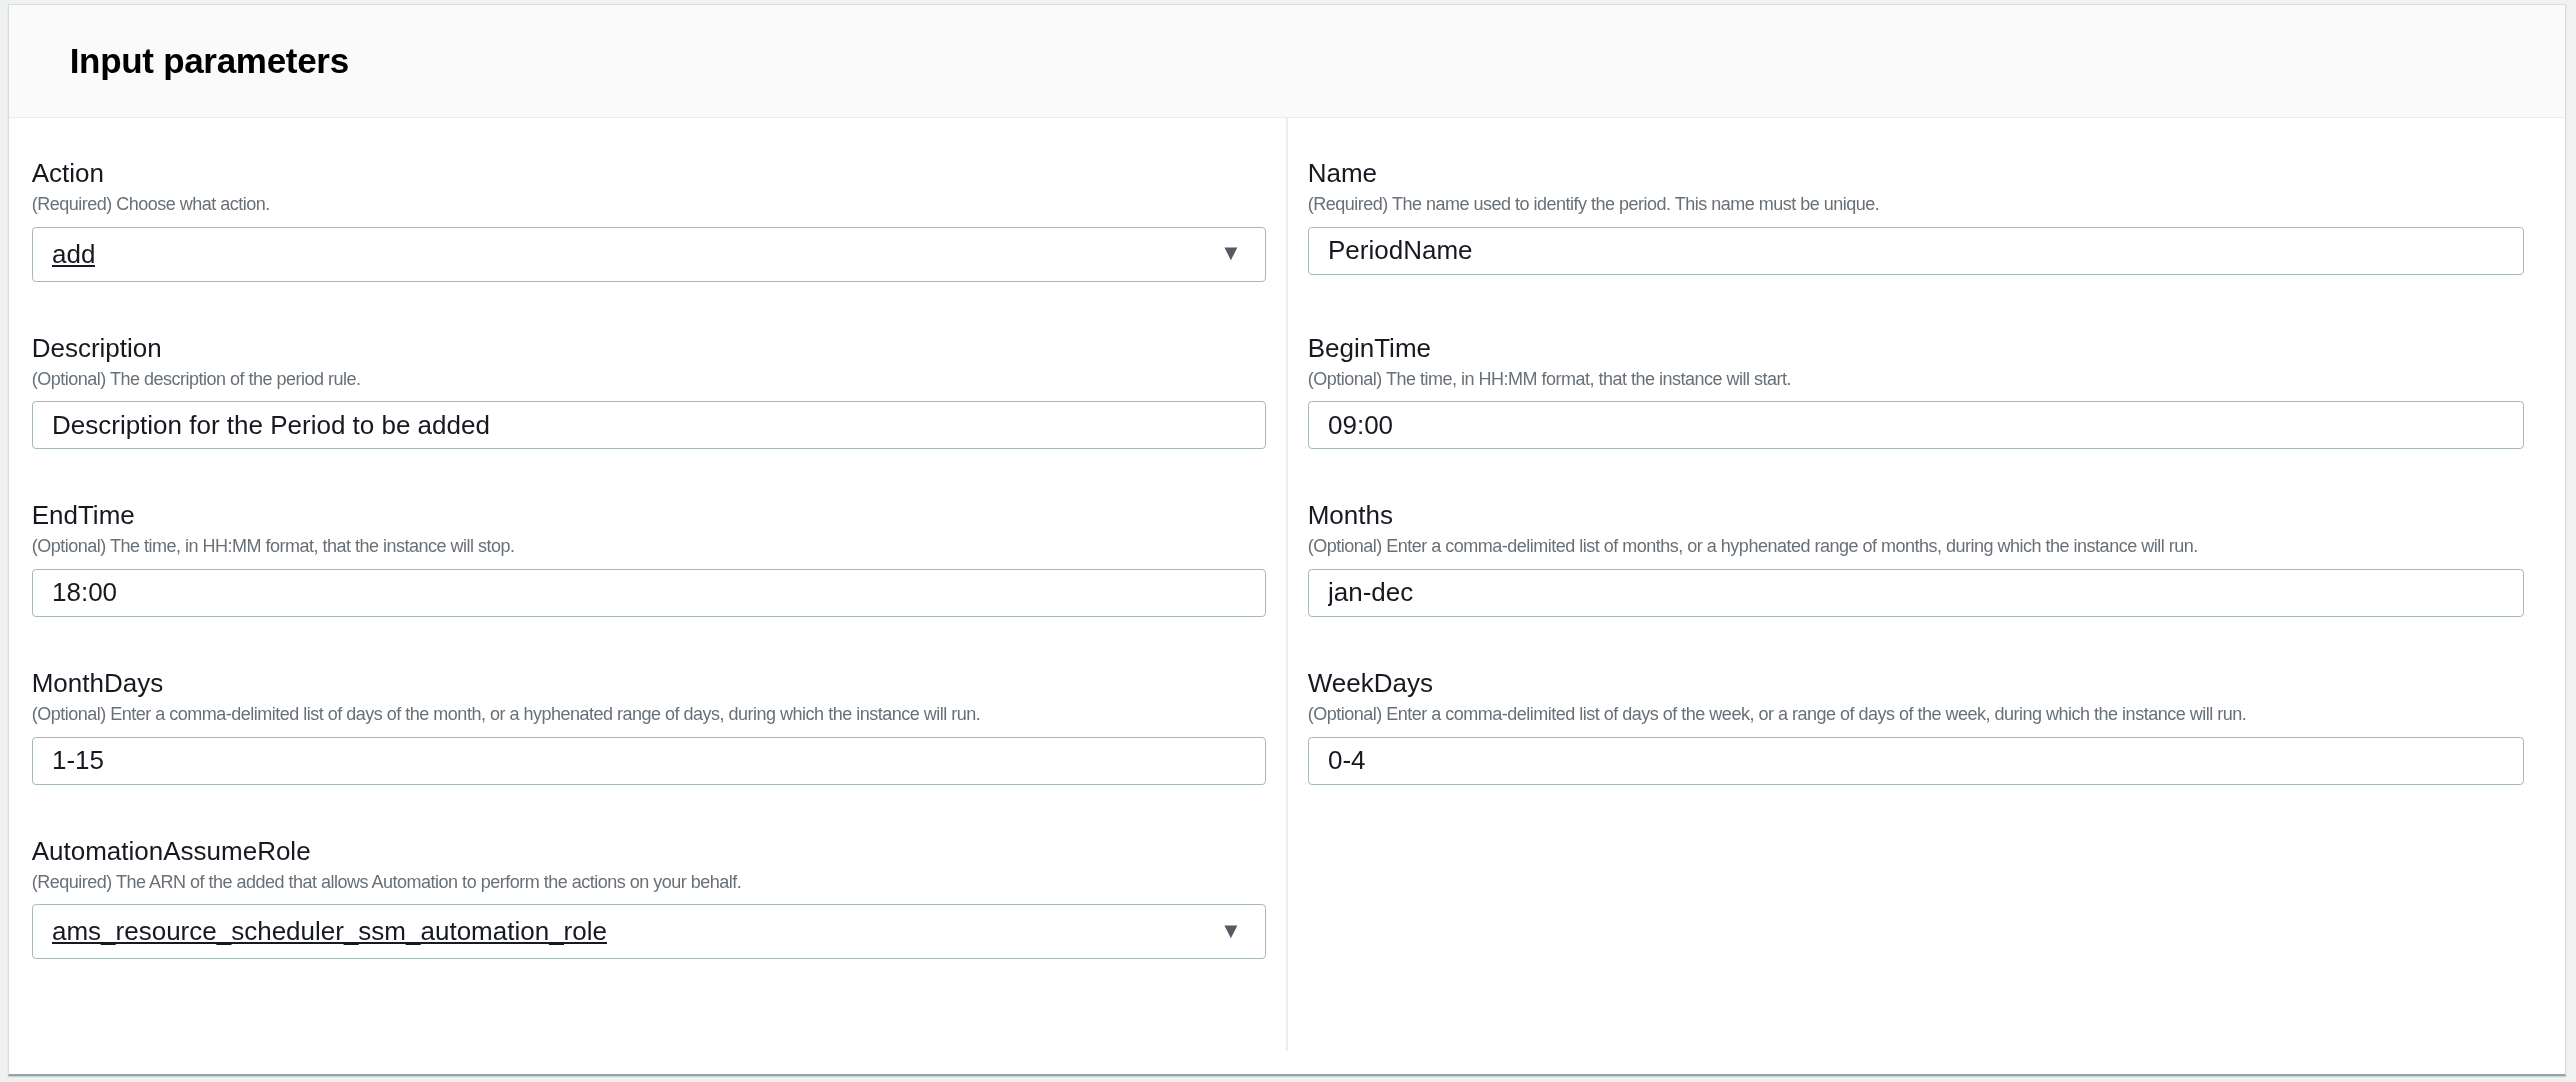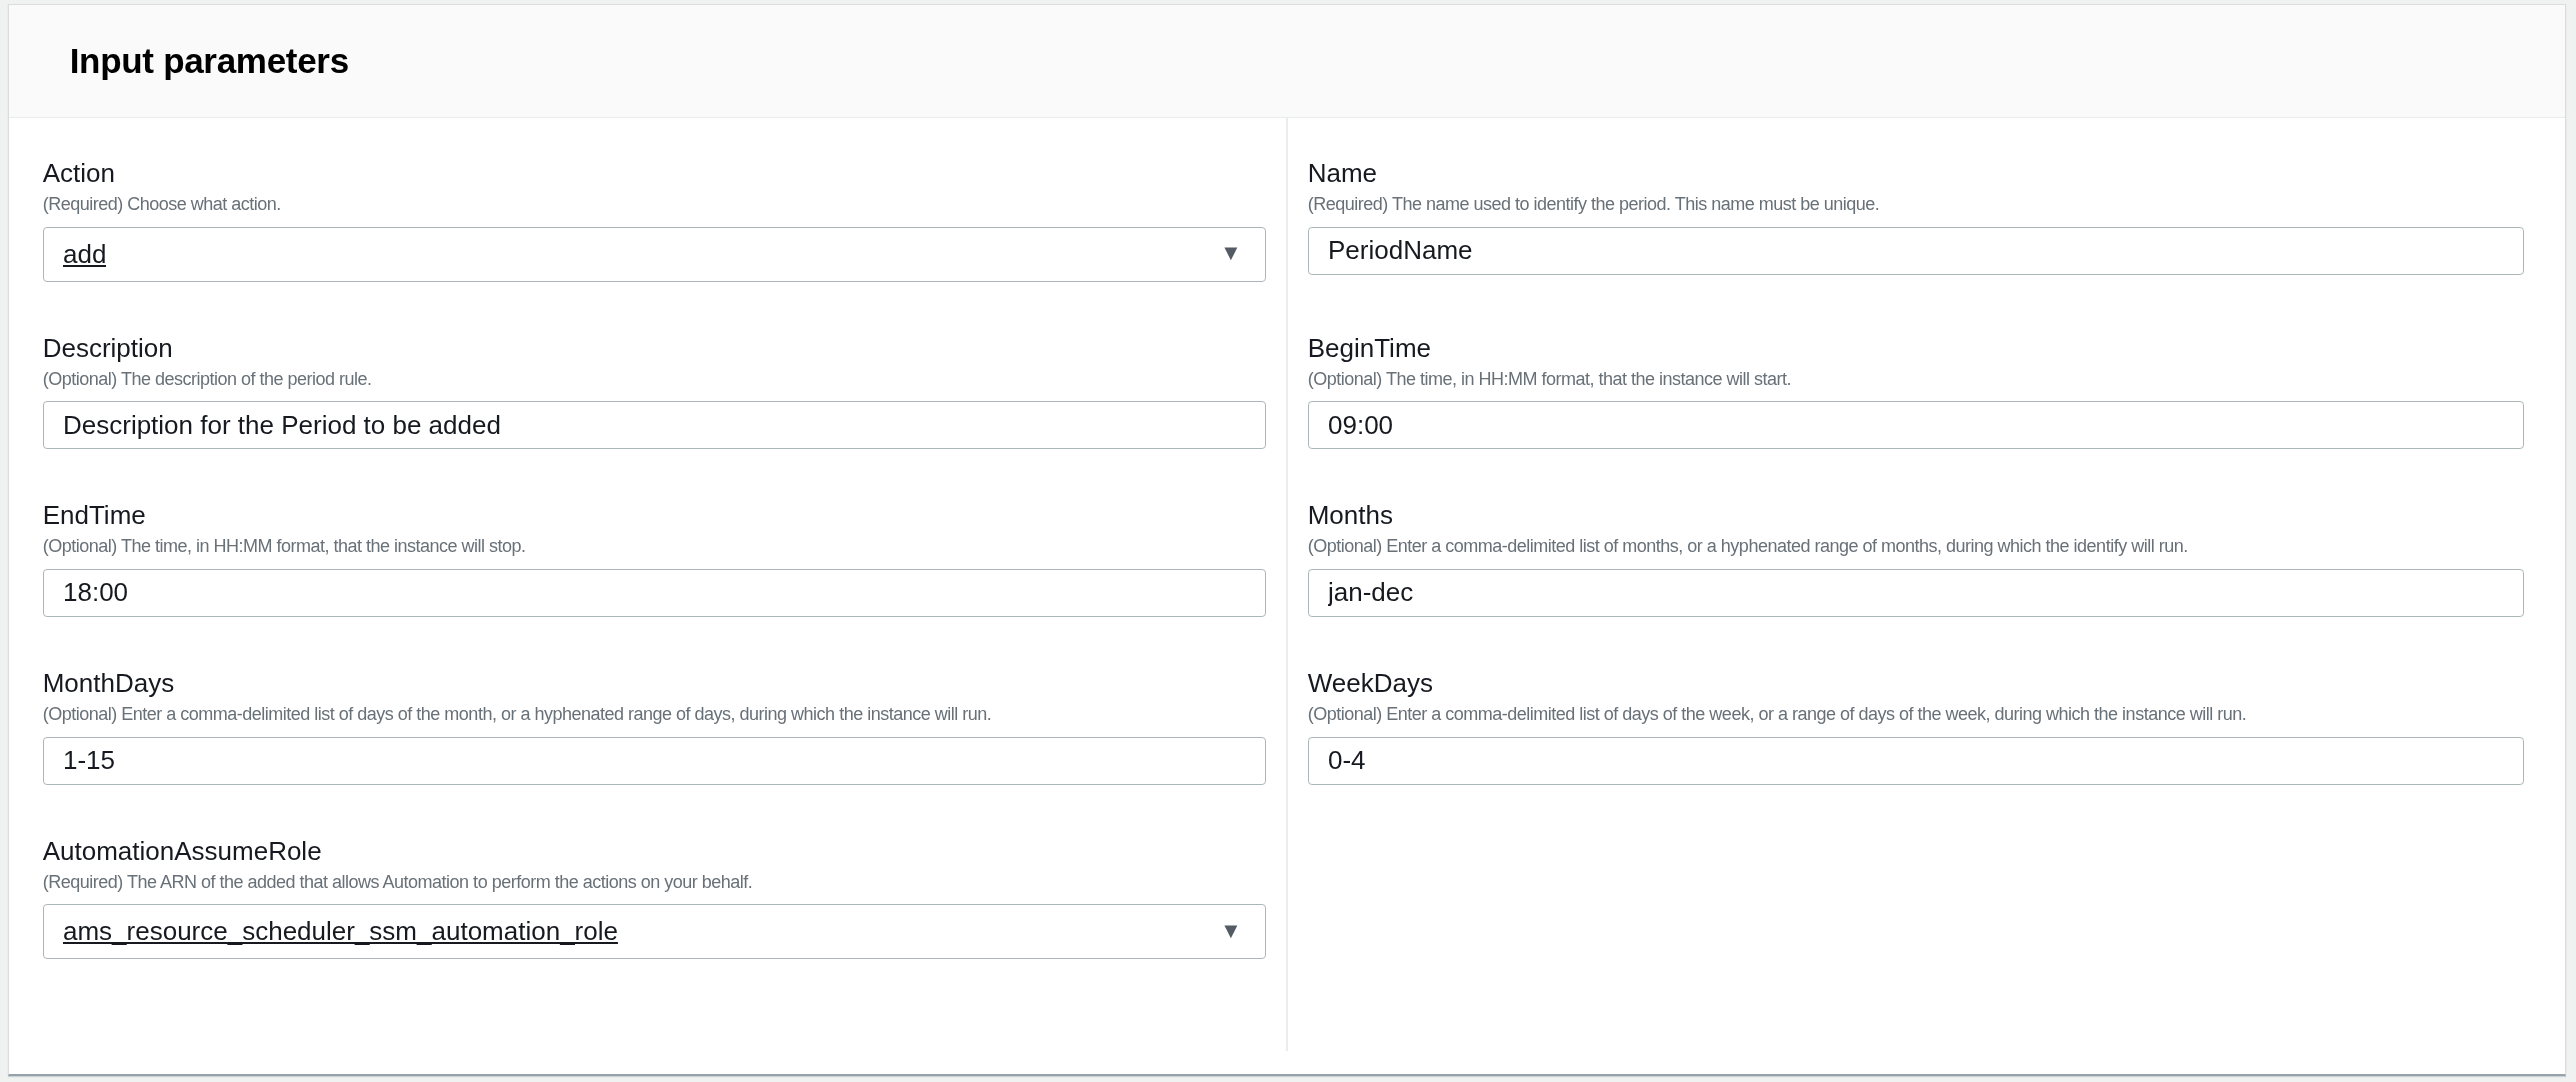--- a/index.html
+++ b/index.html
@@ -46,21 +46,21 @@
     top: 0;
     bottom: 21px;
     width: 1.9px;
     background: #eaeded;
   }
   .form-grid {
     display: grid;
     grid-template-columns: 1fr 1fr;
     padding-top: 39px;
   }
-  .cell-l { padding: 0 21px 0 34px; }
+  .cell-l { padding: 0 21px 0 23px; }
   .cell-r { padding: 0 41px 0 21px; }
   .field { margin-bottom: 50px; }
   .field-label {
     font-size: 26px;
     line-height: 33px;
     color: #16191f;
   }
   .field-desc {
     font-size: 18px;
     line-height: 29px;
@@ -157,21 +157,21 @@
       <div class="cell-l">
         <div class="field">
           <div class="field-label">EndTime</div>
           <div class="field-desc">(Optional) The time, in HH:MM format, that the instance will stop.</div>
           <input class="text-input" type="text" value="18:00" style="">
         </div>
       </div>
       <div class="cell-r">
         <div class="field">
           <div class="field-label">Months</div>
-          <div class="field-desc">(Optional) Enter a comma-delimited list of months, or a hyphenated range of months, during which the identify will run.</div>
+          <div class="field-desc">(Optional) Enter a comma-delimited list of months, or a hyphenated range of months, during which the instance will run.</div>
           <input class="text-input" type="text" value="jan-dec" style="">
         </div>
       </div>
 
       <div class="cell-l">
         <div class="field">
           <div class="field-label">MonthDays</div>
           <div class="field-desc">(Optional) Enter a comma-delimited list of days of the month, or a hyphenated range of days, during which the instance will run.</div>
           <input class="text-input" type="text" value="1-15" style="">
         </div>

